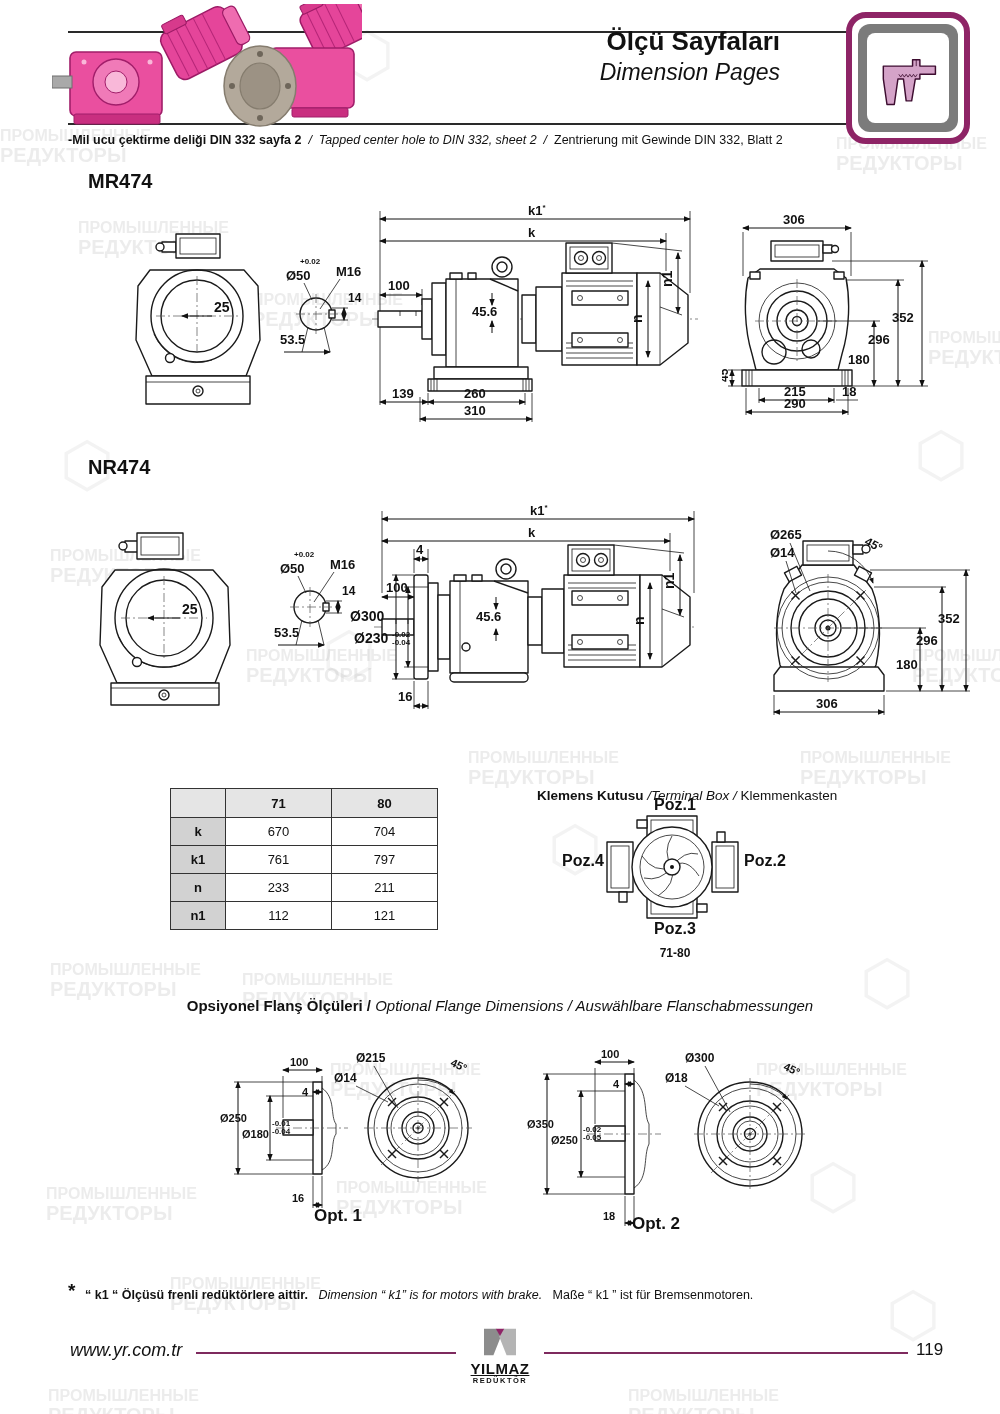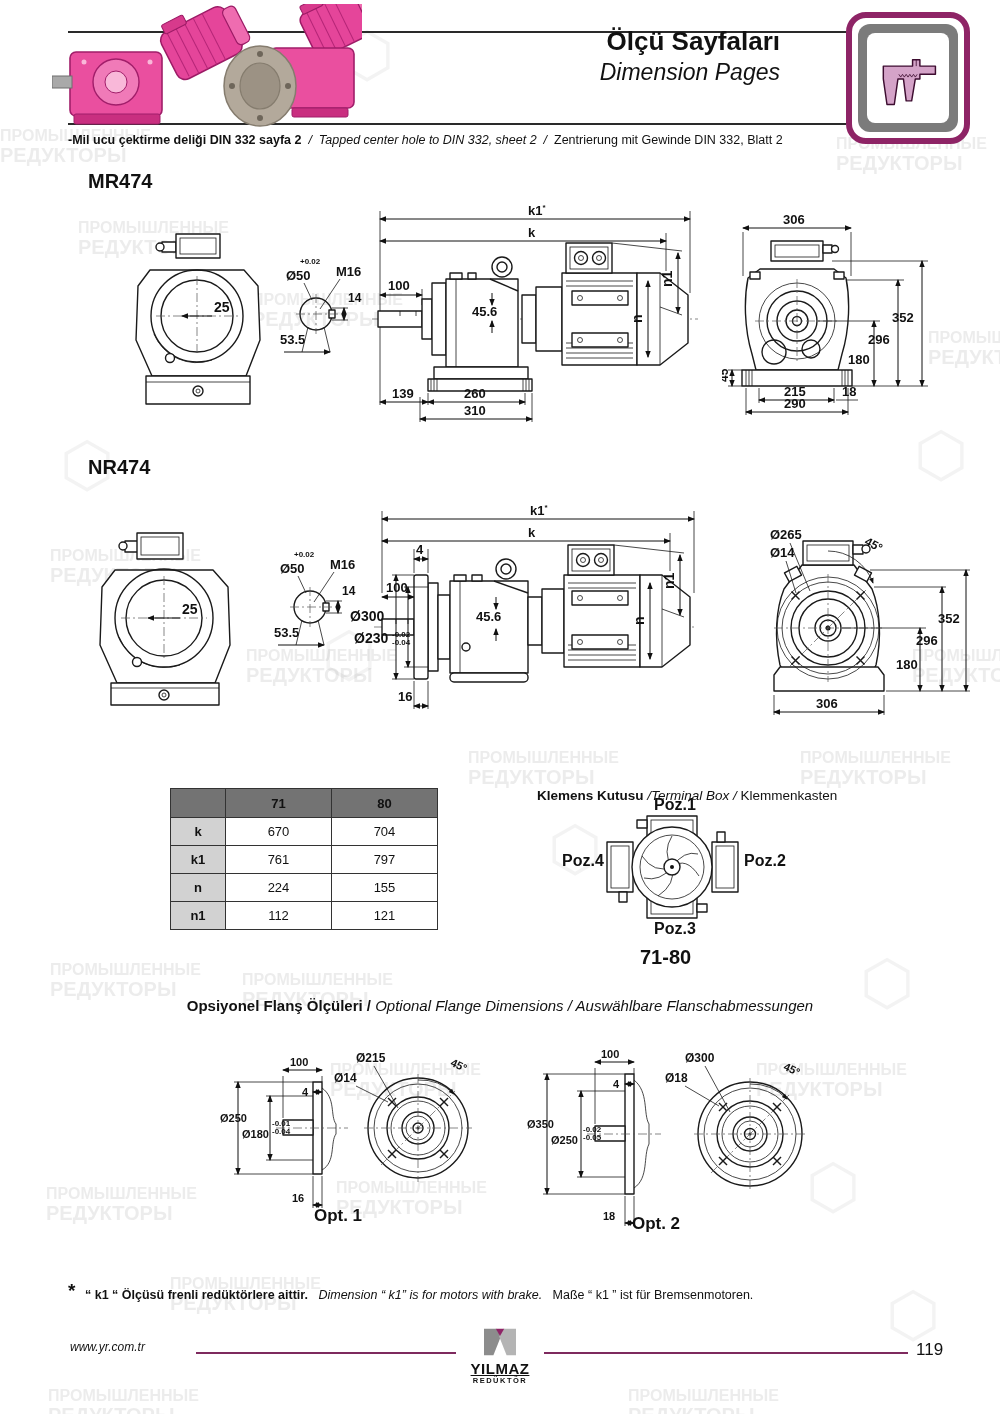--- a/index.html
+++ b/index.html
@@ -40,39 +40,39 @@
   .dt{font-size:13px;font-weight:bold;}
   .dt11{font-size:11px;font-weight:bold;}
   .dt12{font-size:12px;font-weight:bold;}
   .dt14{font-size:14px;font-weight:bold;}
   .ds{font-size:8px;font-weight:bold;}
 
   
   .mtable{position:absolute;left:170px;top:788px;border-collapse:collapse;font-size:13px;}
   .mtable td{border:1.5px solid #333;text-align:center;padding:0;}
   .mtable .ttl{background:#d2d2d2;height:30px;font-size:13.5px;padding:0 10px;}
-  .mtable .hd{background:#737373;height:28px;font-weight:bold;}
+  .mtable .hd{background:#e5e5e5;height:28px;font-weight:bold;}
   .mtable .lbl{background:#d2d2d2;font-weight:bold;width:54px;height:27px;}
   .mtable .val{width:105px;background:#fff;}
   .mtable .b{font-weight:bold;} .mtable .i{font-style:italic;}
 
   .tb-title{position:absolute;left:537px;top:768px;font-size:13.5px;margin-top:20px;}
   .tb-title .b{font-weight:bold;} .tb-title .i{font-style:italic;}
   .poz{position:absolute;width:70px;text-align:center;font-size:16px;font-weight:bold;}
-  .range{position:absolute;font-size:20px;font-weight:bold;width:70px;text-align:left;}
+  .range{position:absolute;font-size:12px;font-weight:bold;width:70px;text-align:center;}
 
   .flange-title{position:absolute;left:150px;top:997px;width:700px;text-align:center;font-size:15px;}
   .flange-title .b{font-weight:bold;} .flange-title .i{font-style:italic;margin-top:30px;}
   .opt-label{position:absolute;width:96px;text-align:center;font-size:17px;font-weight:bold;}
 
   .footnote-star{position:absolute;left:68px;top:1280px;font-size:19px;font-weight:bold;}
   .footnote{position:absolute;left:85px;top:1288px;font-size:12.5px;}
   .footnote .b{font-weight:bold;} .footnote .i{font-style:italic;text-align:right;}
 
-  .site{position:absolute;left:70px;top:1340px;font-style:italic;font-size:12px;}
+  .site{position:absolute;left:70px;top:1340px;font-style:italic;font-size:18px;}
   .f-line{position:absolute;top:1352px;height:2px;background:#7E2A5E;}
   .logo{position:absolute;left:458px;top:1326px;width:84px;text-align:center;}
   .logo .l1{font-size:15px;font-weight:bold;letter-spacing:.5px;line-height:14px;text-decoration:underline;}
   .logo .l2{font-size:7.5px;font-weight:bold;letter-spacing:1.5px;line-height:9px;}
   .pageno{position:absolute;left:916px;top:1340px;font-size:17px;}
 </style>
 </head>
 <body>
 
 <div class="page">
@@ -600,22 +600,22 @@
       <td class="val">670</td>
       <td class="val">704</td>
     </tr>
     <tr>
       <td class="lbl">k1</td>
       <td class="val">761</td>
       <td class="val">797</td>
     </tr>
     <tr>
       <td class="lbl">n</td>
-      <td class="val">224</td>
-      <td class="val">155</td>
+      <td class="val">233</td>
+      <td class="val">211</td>
     </tr>
     <tr>
       <td class="lbl">n1</td>
       <td class="val">112</td>
       <td class="val">121</td>
     </tr>
   </tbody>
     </table>
 
   <div class="tb-title">

